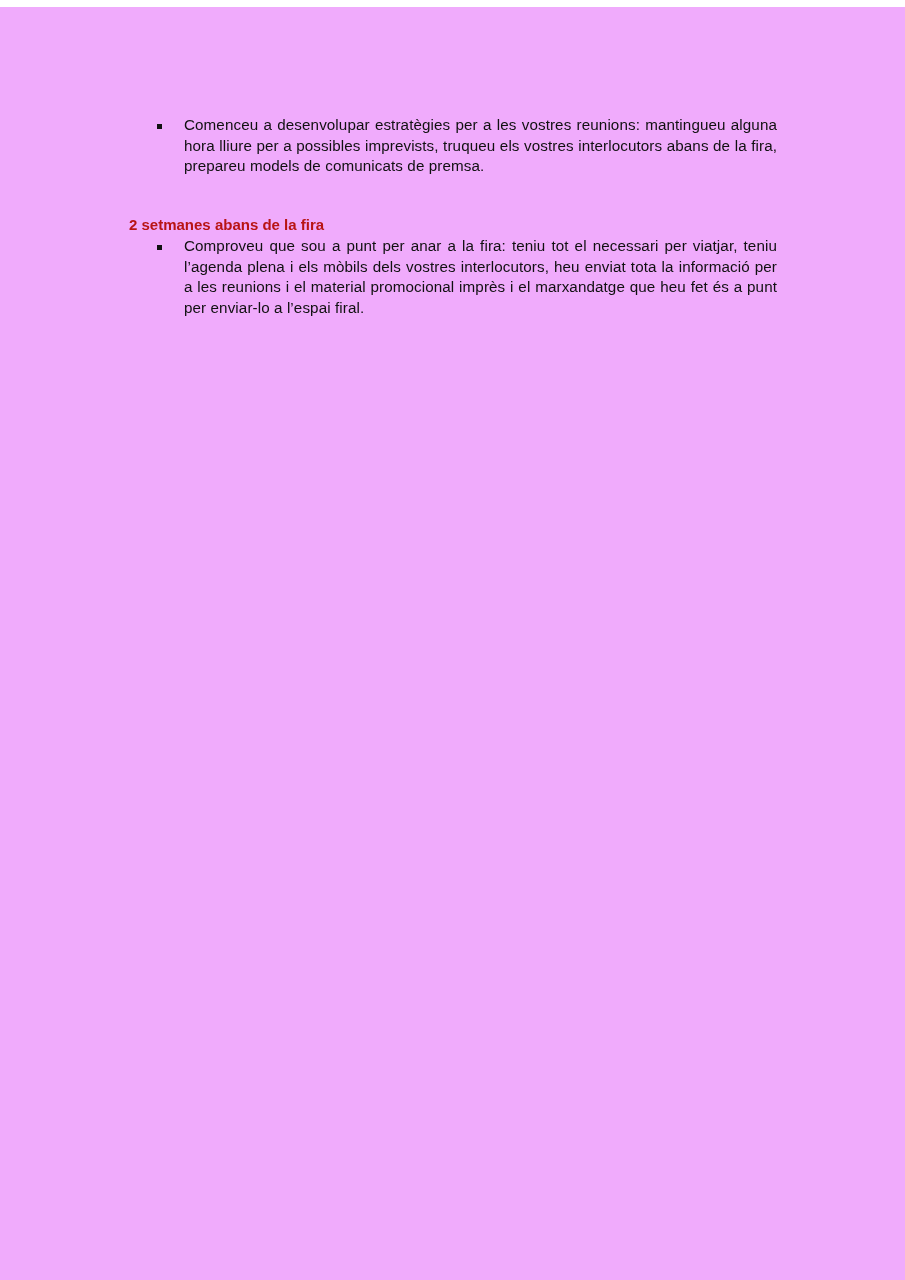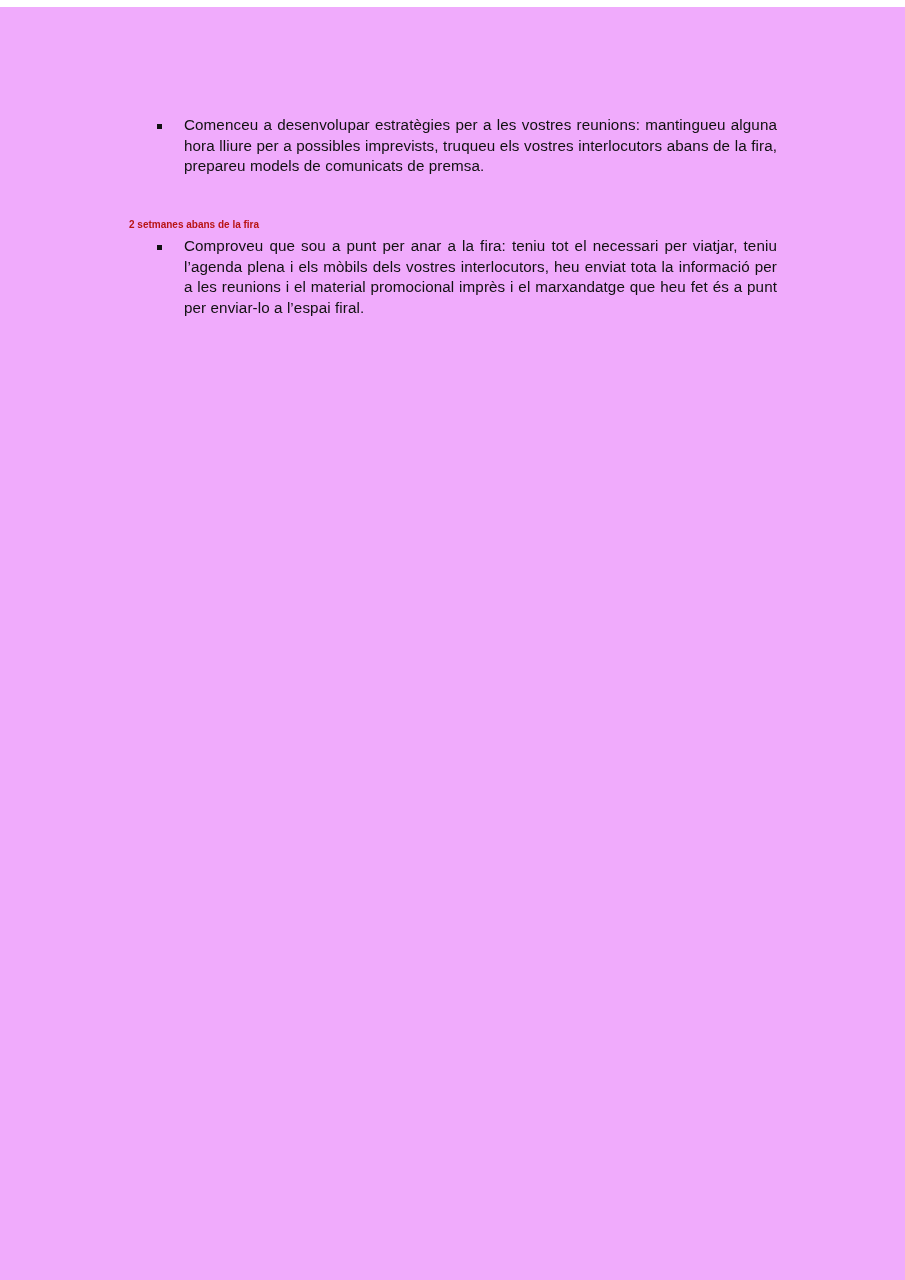--- a/index.html
+++ b/index.html
@@ -47,21 +47,21 @@
       flex: 1;
       font-size: 15.2px;
       line-height: 20.5px;
       text-align: justify;
       letter-spacing: 0.1px;
     }
     .heading {
       position: absolute;
       left: 129px;
       top: 208px;
-      font-size: 10px;
+      font-size: 15px;
       font-weight: bold;
       color: #b81414;
       line-height: 20px;
     }
   </style>
 </head>
 <body>
 
 <div class="page">
 

